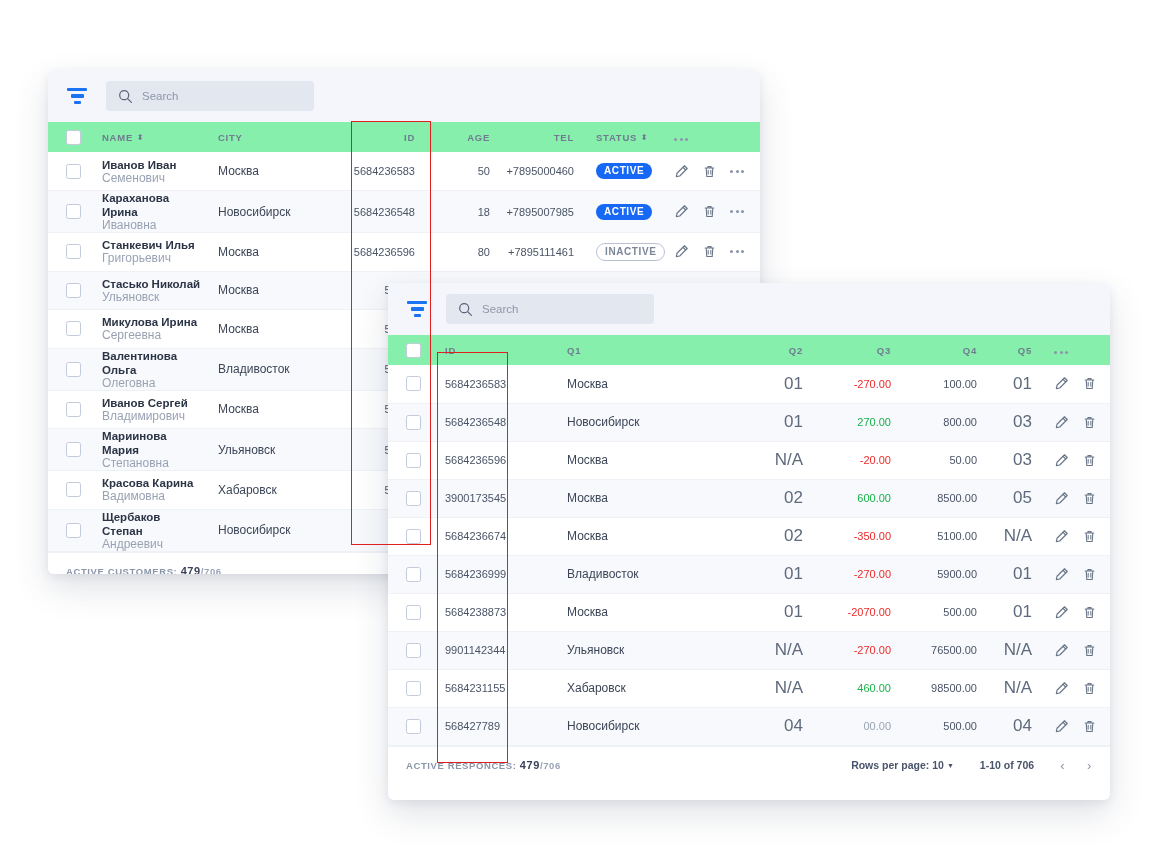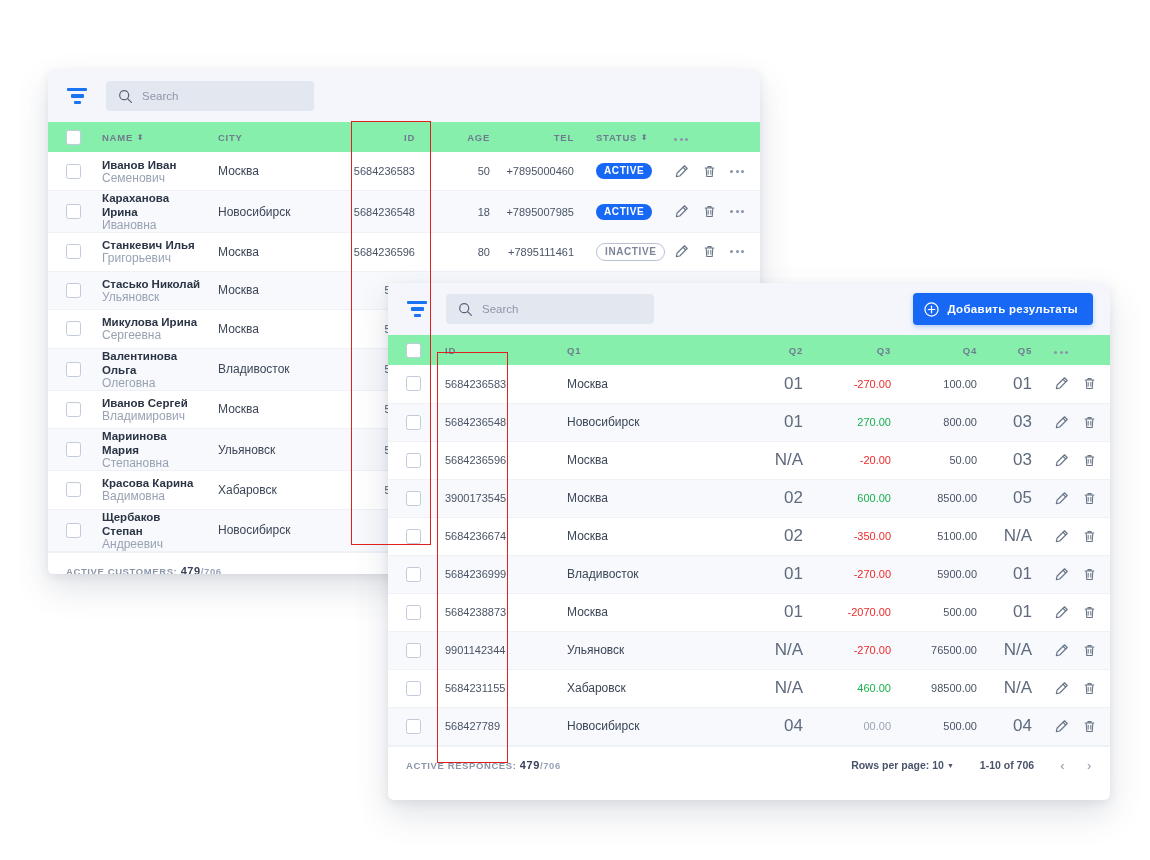--- a/index.html
+++ b/index.html
@@ -469,30 +469,20 @@
     </div>
     <div class="search-box">
       <span class="search-icon">
         <svg viewBox="0 0 16 16" width="15" height="15">
             <circle cx="6.6" cy="6.6" r="4.8" fill="none" stroke="#5a6478" stroke-width="1.3"></circle>
             <line x1="10.2" y1="10.2" x2="14.3" y2="14.3" stroke="#5a6478" stroke-width="1.3" stroke-linecap="round"></line>
           </svg>
       </span>
       <input class="search-input" type="text" placeholder="Search" style="">
     </div>
-    <button class="add-btn">
-      <span class="plus-icon">
-        <svg viewBox="0 0 16 16" width="15" height="15">
-            <circle cx="8" cy="8" r="7" fill="none" stroke="#fff" stroke-width="1.3"></circle>
-            <line x1="8" y1="4.5" x2="8" y2="11.5" stroke="#fff" stroke-width="1.3" stroke-linecap="round"></line>
-            <line x1="4.5" y1="8" x2="11.5" y2="8" stroke="#fff" stroke-width="1.3" stroke-linecap="round"></line>
-          </svg>
-      </span>
-      <span>Добавить результаты</span>
-    </button>
   </div>
 
   <table>
     <colgroup>
       <col style="width:49px">
         <col style="width:122px">
         <col style="width:174px">
       <col style="width:78px">
         <col style="width:88px">
         <col style="width:86px">

